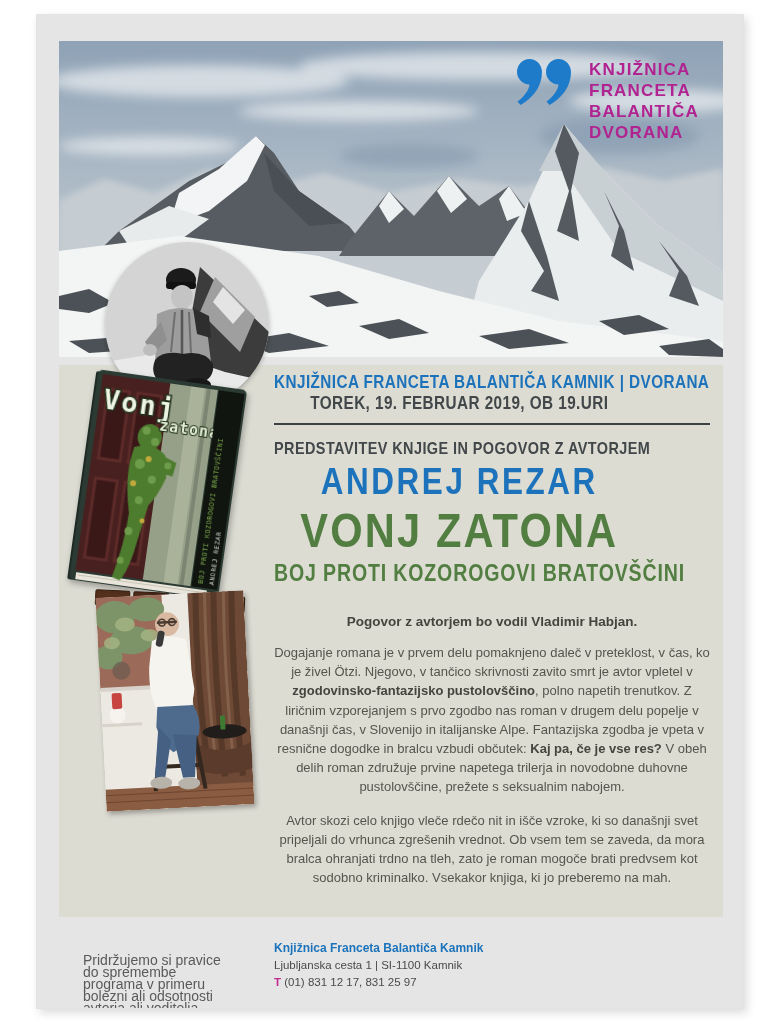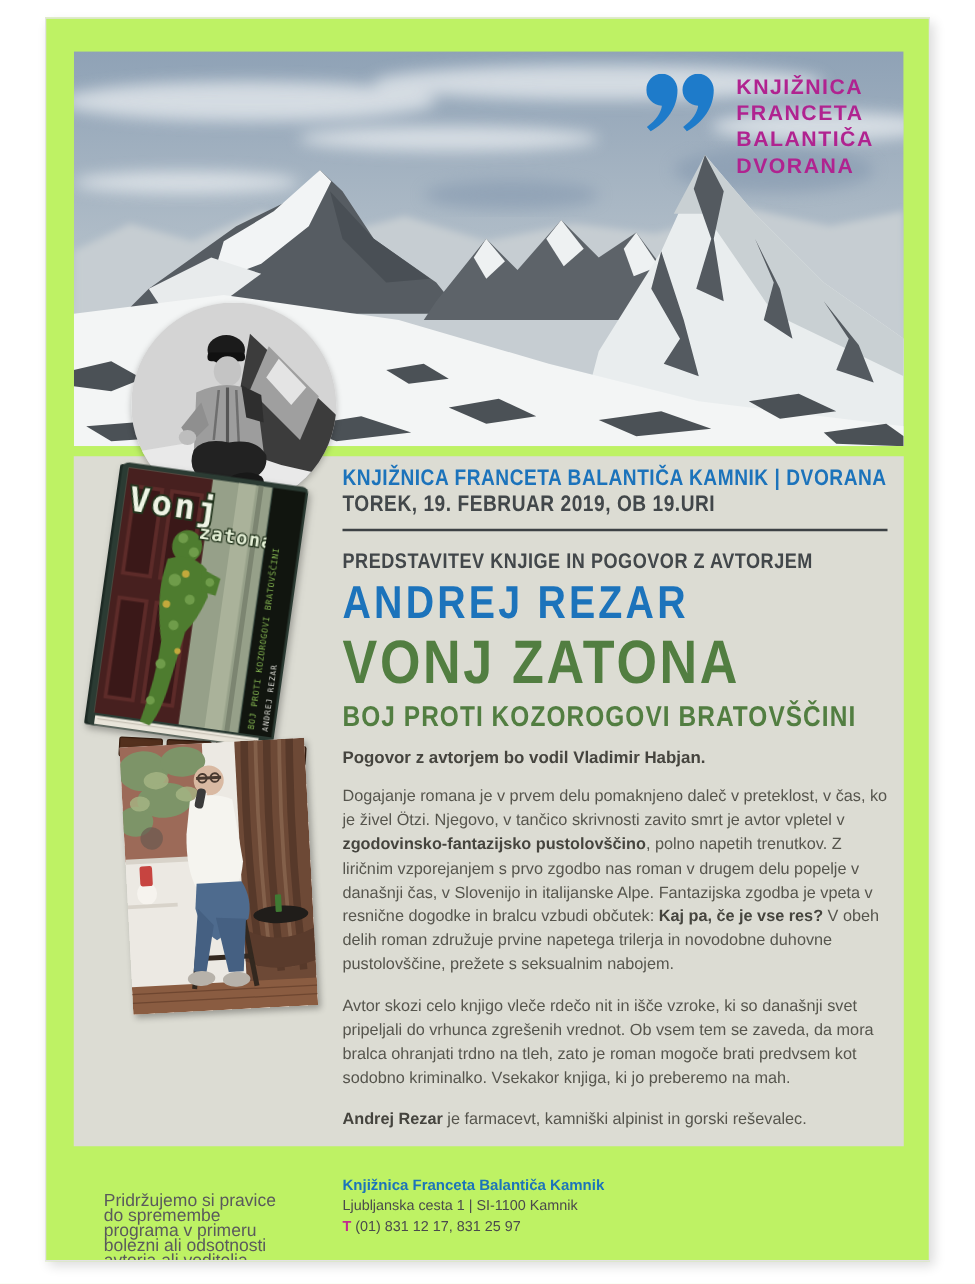--- a/index.html
+++ b/index.html
@@ -1,46 +1,46 @@
 <!DOCTYPE html>
 <html><head>
 <meta charset="utf-8">
 <style>
   html,body{margin:0;padding:0;background:#ffffff;}
   body{width:780px;height:1027px;position:relative;font-family:"Liberation Sans",sans-serif;-webkit-font-smoothing:antialiased;}
-  .page{position:absolute;left:36px;top:14px;width:706px;height:993px;background:#bef264;
+  .page{position:absolute;left:36px;top:14px;width:706px;height:993px;background:#e5e5e5;
         border:1px solid #e3e3e3;box-shadow:3px 4px 9px rgba(0,0,0,.14);overflow:hidden;}
   
   .hero{position:absolute;left:22px;top:26px;width:664px;height:316px;overflow:hidden;z-index:1;}
   .logo{position:absolute;right:24px;top:18px;display:flex;gap:16px;align-items:flex-start;}
   .logo-text div{font-size:17px;font-weight:bold;color:#b02390;letter-spacing:1.2px;line-height:21px;}
   
   .panel{position:absolute;left:22px;top:350px;width:664px;height:552px;background:#dcdcd3;z-index:1;}
   
   .portrait{position:absolute;left:68px;top:227px;width:164px;height:164px;border-radius:50%;
             overflow:hidden;z-index:2;box-shadow:0 2px 5px rgba(0,0,0,.25);}
   
   .book{position:absolute;left:44px;top:362px;width:158px;height:218px;z-index:3;
         transform:rotate(8deg);transform-origin:50% 50%;filter:drop-shadow(2px 3px 3px rgba(0,0,0,.3));}
   .choc{position:absolute;left:58px;top:578px;width:150px;height:16px;z-index:2;display:flex;gap:3px;transform:rotate(3deg);}
   .choc span{flex:1;background:#54301d;border:1px solid #3a1f10;border-radius:2px;}
   
   .speaker{position:absolute;left:64px;top:579px;width:148px;height:214px;z-index:4;
            transform:rotate(-3deg);transform-origin:50% 50%;box-shadow:2px 3px 5px rgba(0,0,0,.3);}
   
-  .content{position:absolute;left:237px;top:357px;width:436px;z-index:5;}
+  .content{position:absolute;left:237px;top:357px;width:436px;z-index:5;text-align:center;}
   .cond{transform:scaleX(.85);transform-origin:0 50%;white-space:nowrap;}
   .venue{font-size:18px;font-weight:bold;color:#1c73bb;letter-spacing:.5px;line-height:21px;}
   .datetime{font-size:18px;font-weight:bold;color:#42474a;letter-spacing:.5px;line-height:21px;}
   .rule{border:0;border-top:2px solid #3c4144;margin:9px 0 0 0;}
   .kicker{font-size:17px;font-weight:bold;color:#42474a;letter-spacing:.5px;line-height:19px;margin-top:14px;}
   .author{font-size:37px;font-weight:bold;color:#1c73bb;letter-spacing:3px;line-height:40px;margin-top:4px;}
   .booktitle{font-size:49px;font-weight:bold;color:#527e41;letter-spacing:2.5px;line-height:52px;margin-top:2px;}
   .subtitle{font-size:23px;font-weight:bold;color:#527e41;letter-spacing:1px;line-height:26px;margin-top:4px;}
-  .moderator{font-size:13.5px;font-weight:bold;color:#45443e;margin-top:12px;}
+  .moderator{font-size:13.5px;font-weight:bold;color:#45443e;margin-top:28px;}
   .para{font-size:13px;color:#56554d;line-height:19.2px;margin-top:14px;}
   .para b{color:#45443e;margin-top:24px;}
   
   .disclaimer{position:absolute;left:46px;top:939px;width:156px;font-size:14px;color:#5a5a5c;line-height:12px;z-index:5;}
   .contact{position:absolute;left:237px;top:925px;width:440px;z-index:5;}
   .contact .org{font-size:12px;font-weight:bold;color:#1c73bb;line-height:17px;}
   .contact .line{font-size:11.5px;color:#4a4a4c;line-height:16.5px;}
   .contact .tag{color:#c12a8e;font-weight:bold;}
 </style>
 </head>
@@ -277,21 +277,20 @@
     <div class="venue cond">KNJIŽNICA FRANCETA BALANTIČA KAMNIK | DVORANA</div>
     <div class="datetime cond">TOREK, 19. FEBRUAR 2019, OB 19.URI</div>
     <hr class="rule">
     <div class="kicker cond">PREDSTAVITEV KNJIGE IN POGOVOR Z AVTORJEM</div>
     <div class="author cond">ANDREJ REZAR</div>
     <div class="booktitle cond">VONJ ZATONA</div>
     <div class="subtitle cond">BOJ PROTI KOZOROGOVI BRATOVŠČINI</div>
     <div class="moderator">Pogovor z avtorjem bo vodil Vladimir Habjan.</div>
     <p class="para"><span>Dogajanje romana je v prvem delu pomaknjeno daleč v preteklost, v čas, ko je živel Ötzi. Njegovo, v tančico skrivnosti zavito smrt je avtor vpletel v </span><b>zgodovinsko-fantazijsko pustolovščino</b><span>, polno napetih trenutkov. Z liričnim vzporejanjem s prvo zgodbo nas roman v drugem delu popelje v današnji čas, v Slovenijo in italijanske Alpe. Fantazijska zgodba je vpeta v resnične dogodke in bralcu vzbudi občutek: </span><b>Kaj pa, če je vse res?</b><span> V obeh delih roman združuje prvine napetega trilerja in novodobne duhovne pustolovščine, prežete s seksualnim nabojem.</span></p>
     <p class="para">Avtor skozi celo knjigo vleče rdečo nit in išče vzroke, ki so današnji svet pripeljali do vrhunca zgrešenih vrednot. Ob vsem tem se zaveda, da mora bralca ohranjati trdno na tleh, zato je roman mogoče brati predvsem kot sodobno kriminalko. Vsekakor knjiga, ki jo preberemo na mah.</p>
-    <p class="para"><b>Andrej Rezar</b><span> je farmacevt, kamniški alpinist in gorski reševalec.</span></p>
   </div>
 
   <div class="disclaimer">Pridržujemo si pravice do spremembe programa v primeru bolezni ali odsotnosti avtorja ali voditelja.</div>
   <div class="contact">
     <div class="org">Knjižnica Franceta Balantiča Kamnik</div>
     <div class="line">Ljubljanska cesta 1 | SI-1100 Kamnik</div>
     <div class="line"><span class="tag">T</span> <span>(01) 831 12 17, 831 25 97</span></div>
   </div>
 
 </div>

